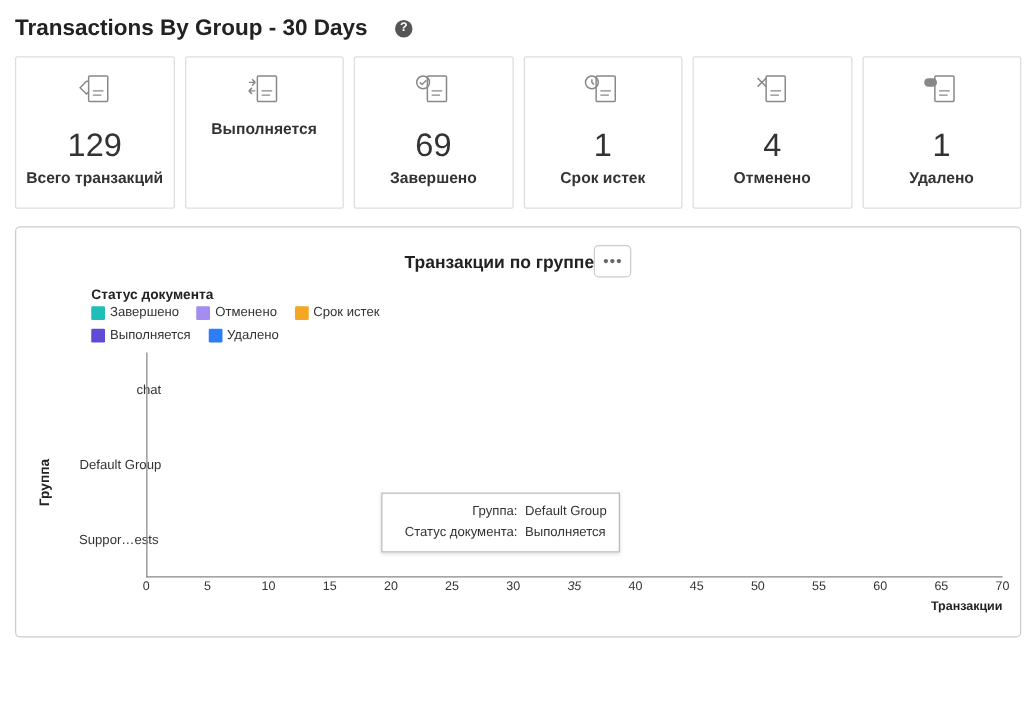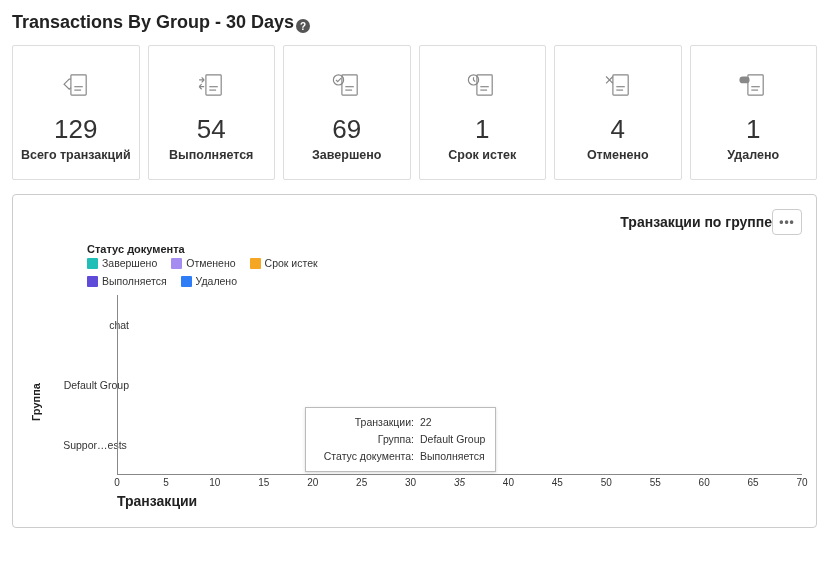--- a/index.html
+++ b/index.html
@@ -1,43 +1,43 @@
 <!DOCTYPE html>
 <html><head>
 <meta charset="utf-8">
 <style>
   * { box-sizing: border-box; margin: 0; padding: 0; }
   body { font-family: -apple-system, BlinkMacSystemFont, "Segoe UI", Arial, sans-serif; background: #fff; color: #222; padding: 12px; width: 829px; }
-  .page-title { font-size: 18px; font-weight: 600; display: flex; align-items: flex-end; gap: 2px; margin-bottom: 12px; }
+  .page-title { font-size: 18px; font-weight: 600; display: flex; align-items: center; gap: 22px; margin-bottom: 12px; }
   .help-icon { width: 14px; height: 14px; border-radius: 50%; background: #555; color: #fff; font-size: 10px; display: inline-flex; align-items: center; justify-content: center; font-weight: bold; }
   .stats-row { display: flex; gap: 8px; margin-bottom: 14px; }
-  .stat-card { flex: 1; border: 1px solid #ddd; border-radius: 2px; padding: 22px 6px 16px; text-align: center; }
+  .stat-card { flex: 1; border: 1px solid #ddd; border-radius: 2px; padding: 8px 6px 16px; text-align: center; }
   .stat-card svg { width: 34px; height: 34px; stroke: #888; fill: none; stroke-width: 1.4; }
   .stat-num { font-size: 26px; color: #333; margin-top: 8px; font-weight: 300; }
   .stat-label { font-size: 12.5px; color: #333; font-weight: 600; margin-top: 2px; line-height: 1.3; }
   .chart-card { border: 1px solid #ccc; border-radius: 4px; padding: 14px 14px 18px; position: relative; }
-  .chart-header { display: flex; justify-content: flex-end; align-items: center; margin-bottom: 8px; }
+  .chart-header { display: flex; justify-content: center; align-items: center; margin-bottom: 8px; }
   .chart-title { font-size: 14px; font-weight: 700; }
   .more-btn { border: 1px solid #ccc; border-radius: 4px; width: 30px; height: 26px; display: flex; align-items: center; justify-content: center; background: #fff; letter-spacing: 1px; color: #666; font-weight: bold; cursor: pointer; font-size: 12px; }
-  .legend-area { margin-left: 60px; margin-bottom: 8px; }
+  .legend-area { margin-left: 46px; margin-bottom: 8px; }
   .legend-title { font-size: 11px; font-weight: 700; margin-bottom: 2px; }
   .legend-items { display: flex; flex-wrap: wrap; gap: 6px 14px; max-width: 320px; }
   .legend-item { display: flex; align-items: center; gap: 4px; font-size: 10.5px; color: #333; }
   .swatch { width: 11px; height: 11px; border-radius: 1px; }
   .plot-wrap { display: flex; }
   .y-axis-label { writing-mode: vertical-rl; transform: rotate(180deg); font-size: 11px; font-weight: 700; text-align: center; width: 18px; display: flex; align-items: center; justify-content: center; }
   .plot { flex: 1; position: relative; }
   .cat-labels { position: absolute; left: 0; top: 0; width: 72px; height: 180px; margin-left: 16px; }
   .cat-label { position: absolute; right: 4px; font-size: 10.5px; color: #333; transform: translateY(-50%); text-align: right; width: 68px; }
   .bars-area { margin-left: 72px; height: 180px; position: relative; border-left: 1px solid #888; border-bottom: 1px solid #888; }
   .bar-row { position: absolute; left: 0; height: 36px; display: flex; }
   .seg { height: 100%; }
   .x-ticks { margin-left: 72px; position: relative; height: 14px; }
   .x-tick { position: absolute; font-size: 10px; color: #333; transform: translateX(-50%); top: 2px; }
-  .x-axis-label { text-align: left; margin-left: 72px; font-size: 14px; font-weight: 700; margin-top: 4px; }
+  .x-axis-label { text-align: right; margin-left: 72px; font-size: 10px; font-weight: 700; margin-top: 4px; }
   .tooltip { position: absolute; background: #fff; border: 1px solid #bbb; font-size: 10.5px; padding: 6px 10px; box-shadow: 0 1px 3px rgba(0,0,0,.15); }
   .tooltip-row { display: flex; gap: 6px; line-height: 1.6; }
   .tooltip-row .k { text-align: right; width: 98px; color: #333; }
   .tooltip-row .v { color: #333; }
 </style>
 </head>
 <body>
 
 <div class="page-title">
   <span>Transactions By Group - 30 Days</span>
@@ -56,21 +56,20 @@
     <div class="stat-label">Всего транзакций</div>
   </div>
   <div class="stat-card">
     <svg viewBox="0 0 40 40">
         <rect x="14" y="8" width="18" height="24" rx="1"></rect>
         <path d="M6 14l6 0m0 0l-3-3m3 3l-3 3"></path>
         <path d="M12 22l-6 0m0 0l3-3m-3 3l3 3"></path>
         <line x1="18" y1="22" x2="28" y2="22"></line>
         <line x1="18" y1="26" x2="26" y2="26"></line>
       </svg>
-    <div class="stat-num">54</div>
     <div class="stat-label">Выполняется</div>
   </div>
   <div class="stat-card">
     <svg viewBox="0 0 40 40">
         <rect x="14" y="8" width="18" height="24" rx="1"></rect>
         <circle cx="10" cy="14" r="6"></circle>
         <path d="M7 14l2 2 4-4"></path>
         <line x1="18" y1="22" x2="28" y2="22"></line>
         <line x1="18" y1="26" x2="26" y2="26"></line>
       </svg>
@@ -181,24 +180,20 @@
           <span class="x-tick" style="left: 71.4286%;">50</span>
           <span class="x-tick" style="left: 78.5714%; text-align: right;">55</span>
           <span class="x-tick" style="left: 85.7143%;">60</span>
           <span class="x-tick" style="left: 92.8571%;">65</span>
           <span class="x-tick" style="left: 100%;">70</span>
         </div>
       <div class="x-axis-label">Транзакции</div>
 
       <div class="tooltip" style="left:260px; top:112px;">
         <div class="tooltip-row">
-            <span class="k">Транзакции:</span>
-            <span class="v">22</span>
-          </div>
-        <div class="tooltip-row">
             <span class="k">Группа:</span>
             <span class="v">Default Group</span>
           </div>
         <div class="tooltip-row">
             <span class="k">Статус документа:</span>
             <span class="v">Выполняется</span>
           </div>
       </div>
     </div>
   </div>

